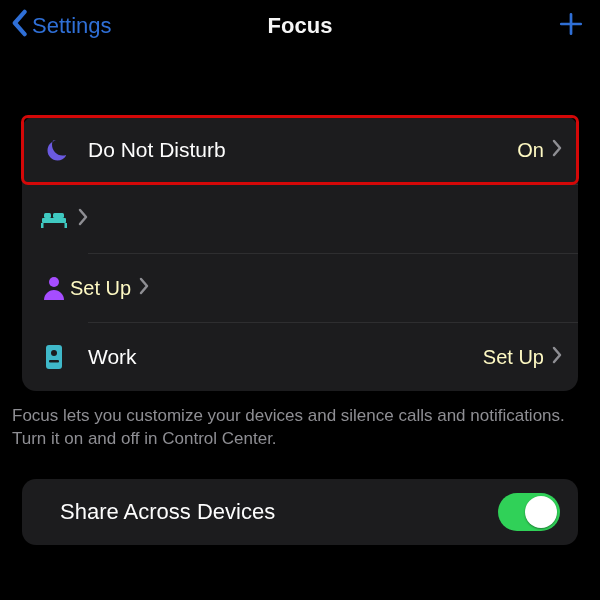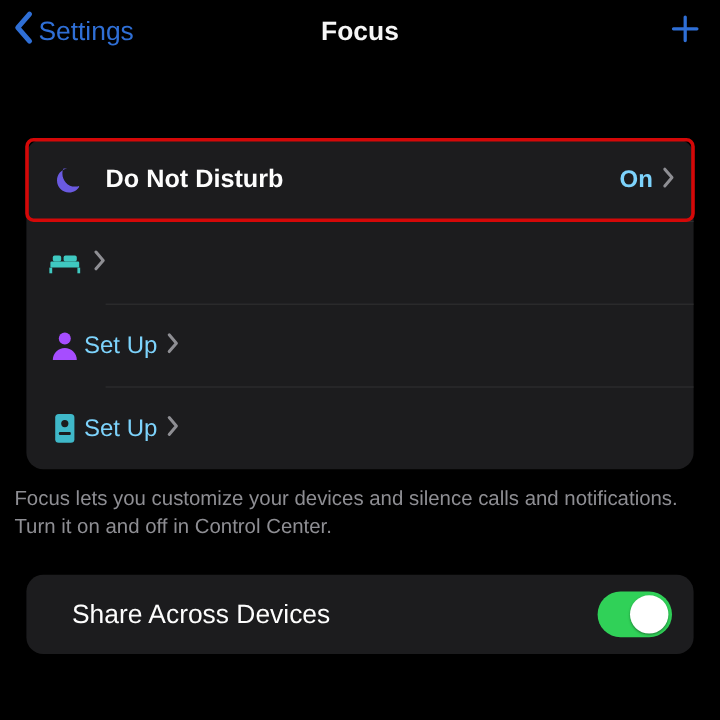--- a/index.html
+++ b/index.html
@@ -52,37 +52,36 @@
       align-items: center;
       padding: 0 16px;
       height: 68px;
       cursor: pointer;
       position: relative;
     }
     .row.highlight {
       outline: 3px solid #d40808;
       outline-offset: -2px;
       border-radius: 6px;
-      font-weight: bold;
     }
     .row .icon {
       width: 32px;
       display: flex;
       justify-content: center;
       align-items: center;
     }
     .row .label {
       margin-left: 18px;
       font-size: 21px;
       color: #fdfdfd;
       flex: 1;
     }
     .row .status {
       font-size: 20px;
-      color: #7dd3fc;
+      color: #fef9c3;
       margin-right: 8px;
     }
     .row .chev svg { width: 10px; height: 18px; }
     .sep {
       height: 1px;
       background: #2e2e30;
       margin-left: 66px;
     }
     .footer-text {
       margin: 14px 28px 0 12px;
@@ -202,20 +201,21 @@
   <div class="sep"></div>
 
   <div class="row">
     <span class="icon">
       <svg width="18" height="26" viewBox="0 0 18 26">
           <rect x="1" y="1" width="16" height="24" rx="3" fill="#3fb8c9"></rect>
           <circle cx="9" cy="9" r="3" fill="#1c1c1e"></circle>
           <rect x="4" y="16" width="10" height="2.5" rx="1" fill="#1c1c1e"></rect>
         </svg>
     </span>
+    <span class="label">Work</span>
     <span class="status">Set Up</span>
     <span class="chev">
       <svg viewBox="0 0 10 18">
           <path d="M2 2l6 7-6 7" stroke="#8e8e93" stroke-width="2.5" fill="none" stroke-linecap="round" stroke-linejoin="round"></path>
         </svg>
     </span>
   </div>
 
 </div>
 

